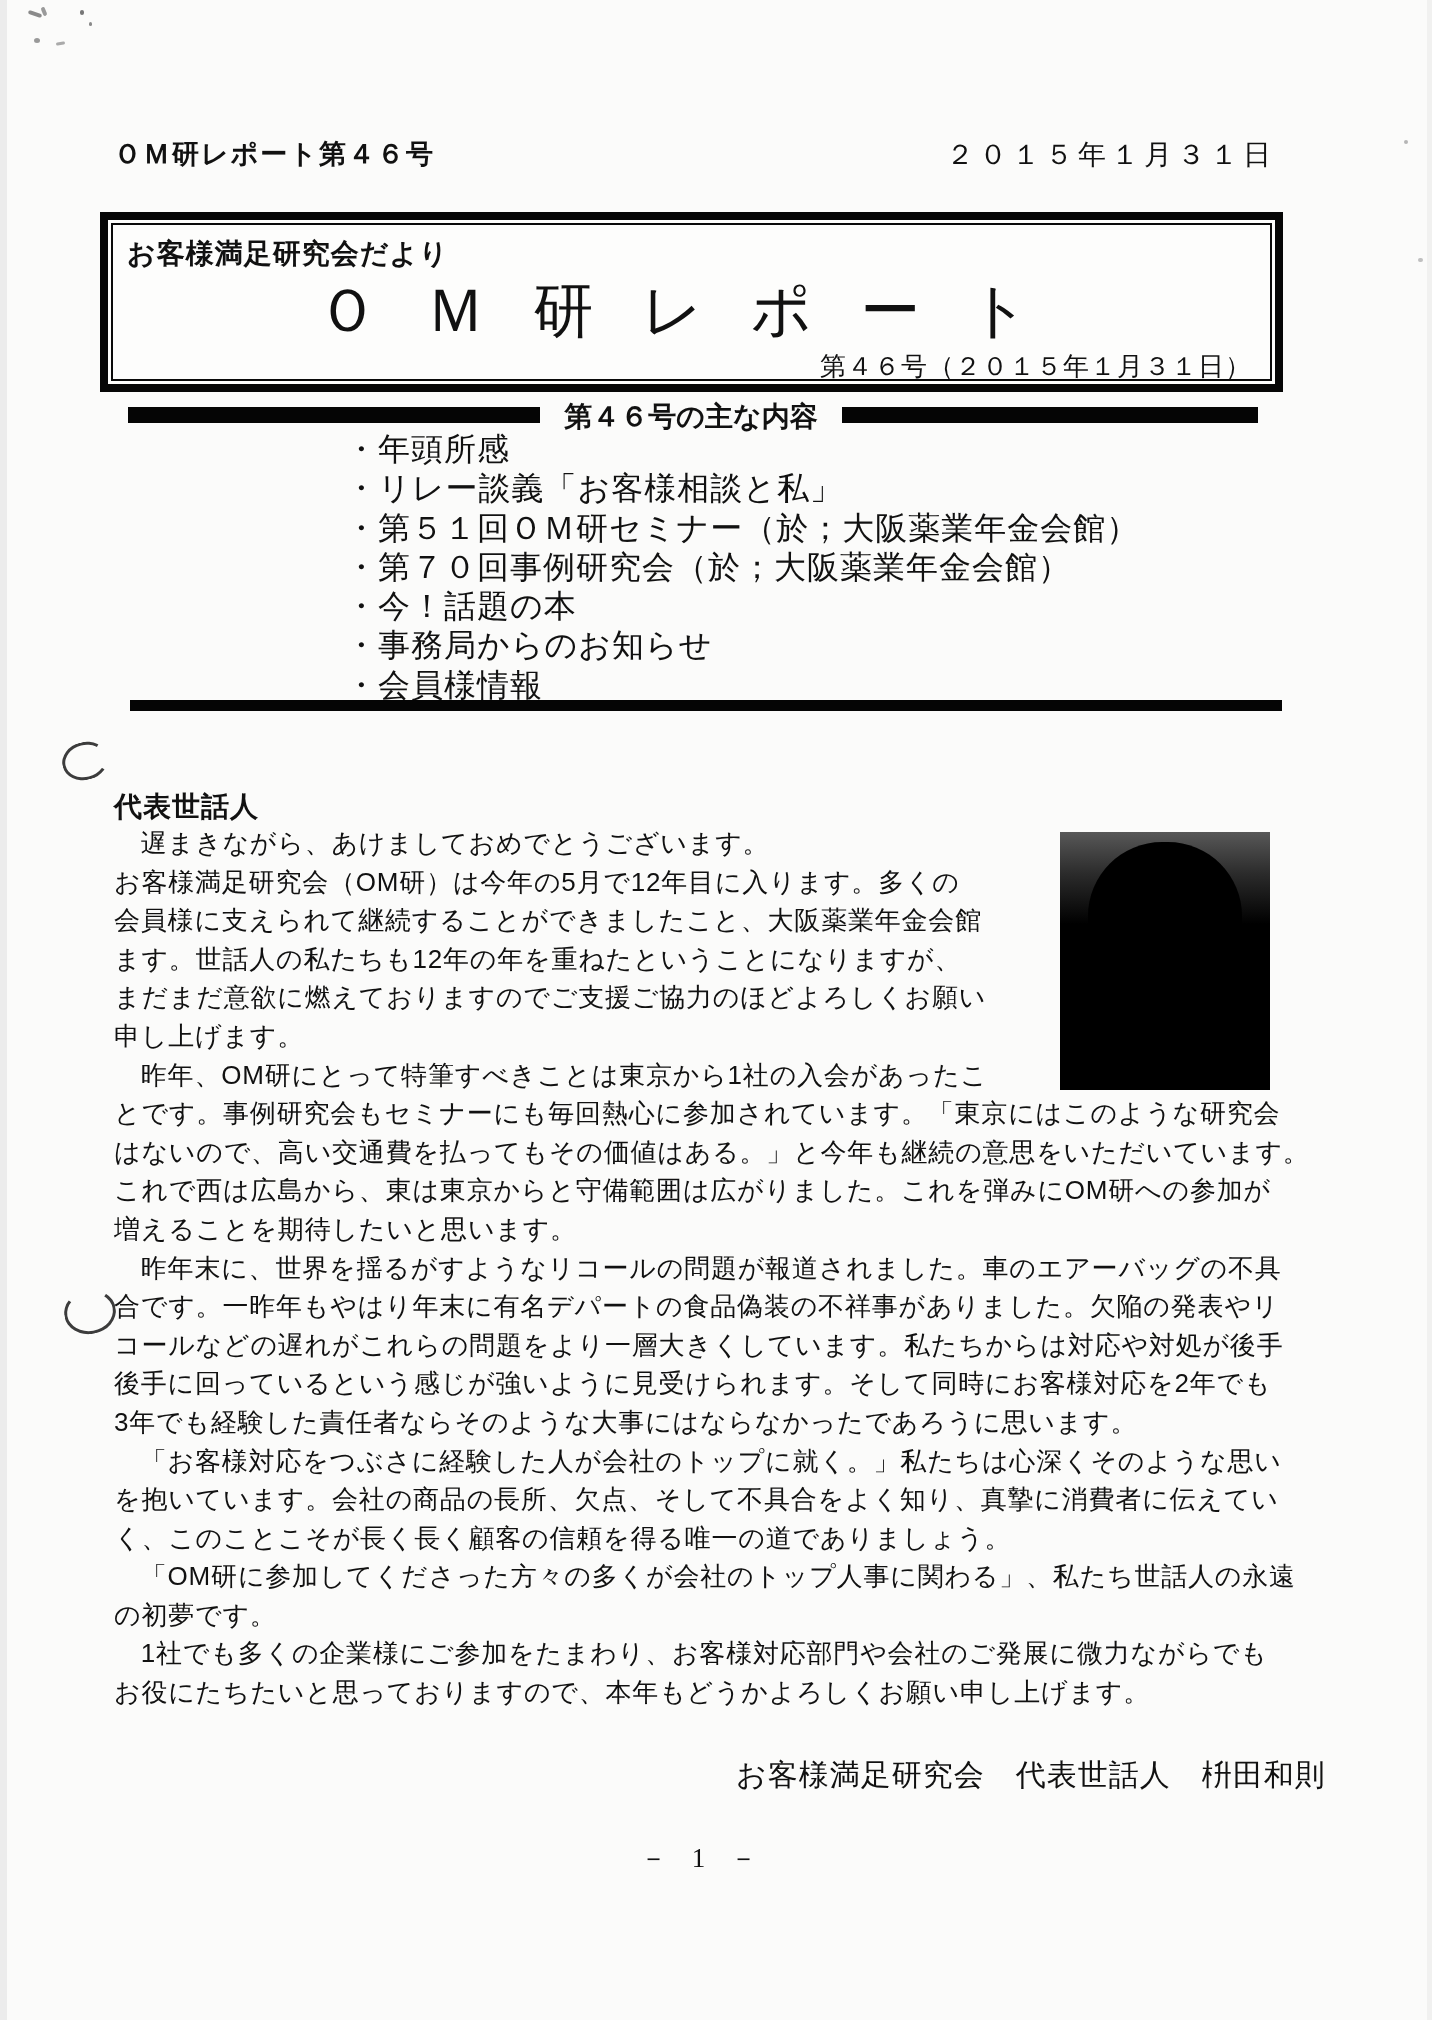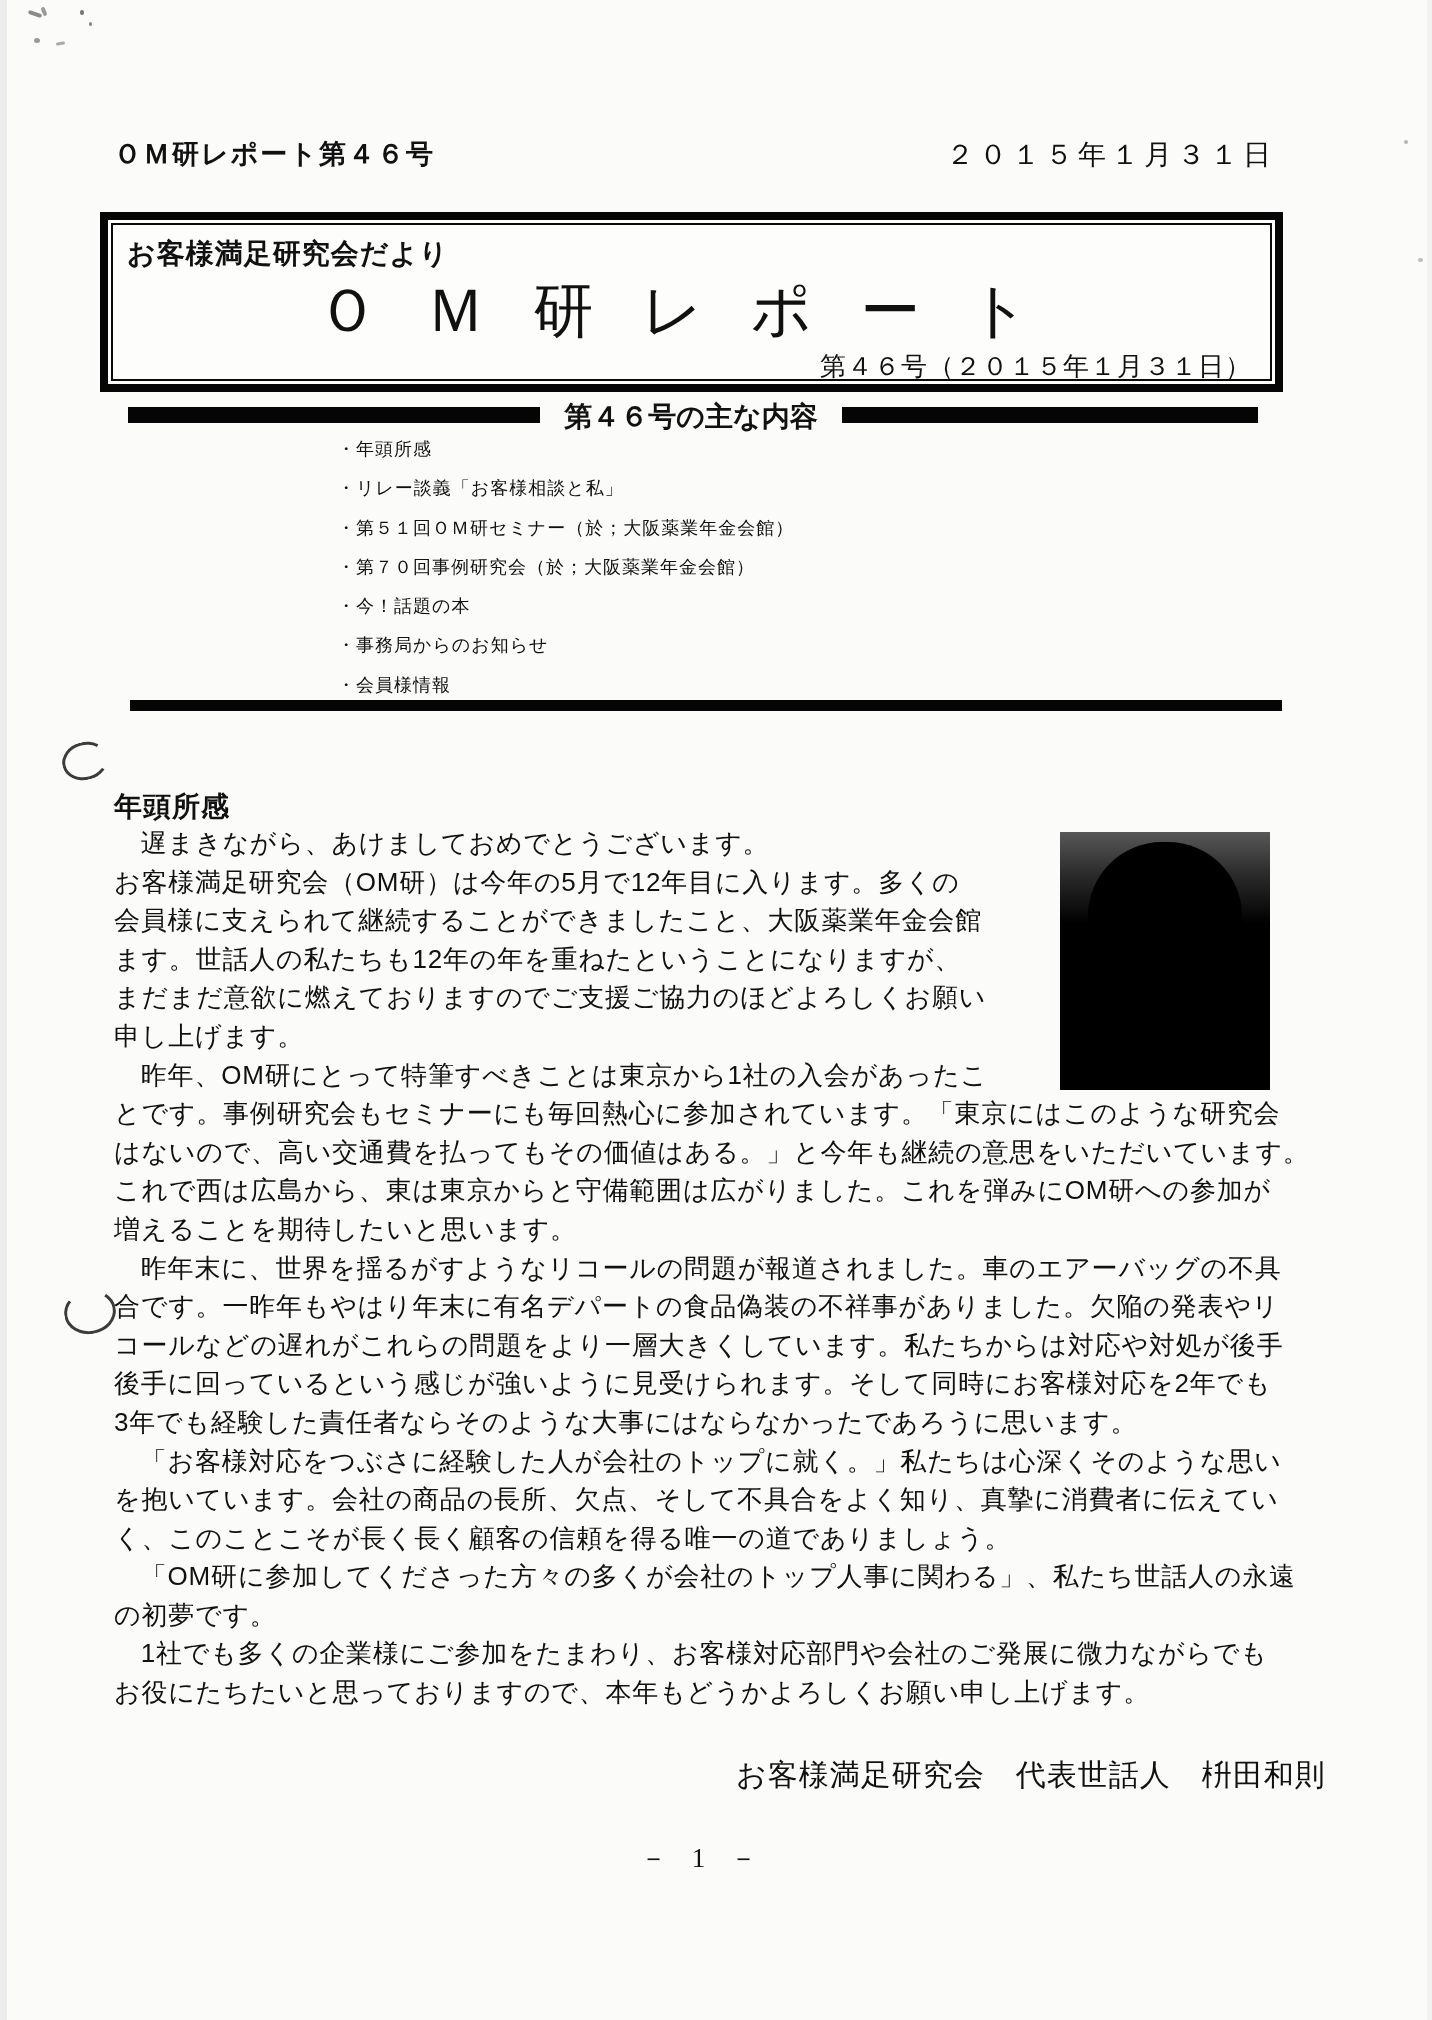--- a/index.html
+++ b/index.html
@@ -28,21 +28,21 @@
   .kicker{left:14px;top:10px;font-size:28px;font-weight:bold;letter-spacing:1px;white-space:nowrap;}
   .masttitle{left:0;right:0;top:46px;text-align:center;font-family:"Liberation Serif",serif;
              font-size:60px;font-weight:500;letter-spacing:0.80em;padding-left:0.2em;white-space:nowrap;}
   .issue{right:18px;top:124px;font-family:"Liberation Serif",serif;font-size:26px;letter-spacing:1px;white-space:nowrap;}
   
   .bar{background:#050505;height:16px;top:407px;}
   .bar-left{left:128px;width:412px;}
   .bar-right{left:842px;width:416px;}
   .toc-heading{left:540px;top:398px;width:302px;text-align:center;font-size:28px;font-weight:600;
                font-family:"Liberation Serif",serif;white-space:nowrap;}
-  .toc-list{left:337px;top:430px;font-size:18px;line-height:39.3px;letter-spacing:1px;}
+  .toc-list{left:345px;top:430px;font-size:32px;line-height:39.3px;letter-spacing:1px;}
   .toc-item{white-space:nowrap;}
   .toc-rule{left:130px;top:700px;width:1152px;height:11px;background:#050505;}
   
   .ring{border:3px solid #3c3c3c;border-radius:50%;background:transparent;}
   .ring1{left:62px;top:742px;width:40px;height:32px;transform:rotate(-14deg);border-right-color:transparent;}
   .ring2{left:64px;top:1290px;width:46px;height:38px;transform:rotate(-10deg);border-top-color:transparent;}
   
   .art-heading{left:114px;top:788px;font-size:28px;font-weight:bold;letter-spacing:1px;white-space:nowrap;}
   .art-lines{left:114px;top:824px;font-size:26px;line-height:38.6px;letter-spacing:0.8px;}
   .art-line{white-space:nowrap;}
@@ -96,21 +96,21 @@
     <div class="toc-item">・今！話題の本</div>
     <div class="toc-item">・事務局からのお知らせ</div>
     <div class="toc-item">・会員様情報</div>
   </div>
 
   <div class="abs toc-rule"></div>
 
   <div class="abs ring ring1"></div>
   <div class="abs ring ring2"></div>
 
-  <div class="abs art-heading">年頭所感</div>
+  <div class="abs art-heading">代表世話人</div>
 
   <div class="abs art-lines">
     <div class="art-line">　遅まきながら、あけましておめでとうございます。</div>
     <div class="art-line">お客様満足研究会（OM研）は今年の5月で12年目に入ります。多くの</div>
     <div class="art-line">会員様に支えられて継続することができましたこと、大阪薬業年金会館</div>
     <div class="art-line">ます。世話人の私たちも12年の年を重ねたということになりますが、</div>
     <div class="art-line">まだまだ意欲に燃えておりますのでご支援ご協力のほどよろしくお願い</div>
     <div class="art-line">申し上げます。</div>
     <div class="art-line">　昨年、OM研にとって特筆すべきことは東京から1社の入会があったこ</div>
     <div class="art-line">とです。事例研究会もセミナーにも毎回熱心に参加されています。「東京にはこのような研究会</div>

